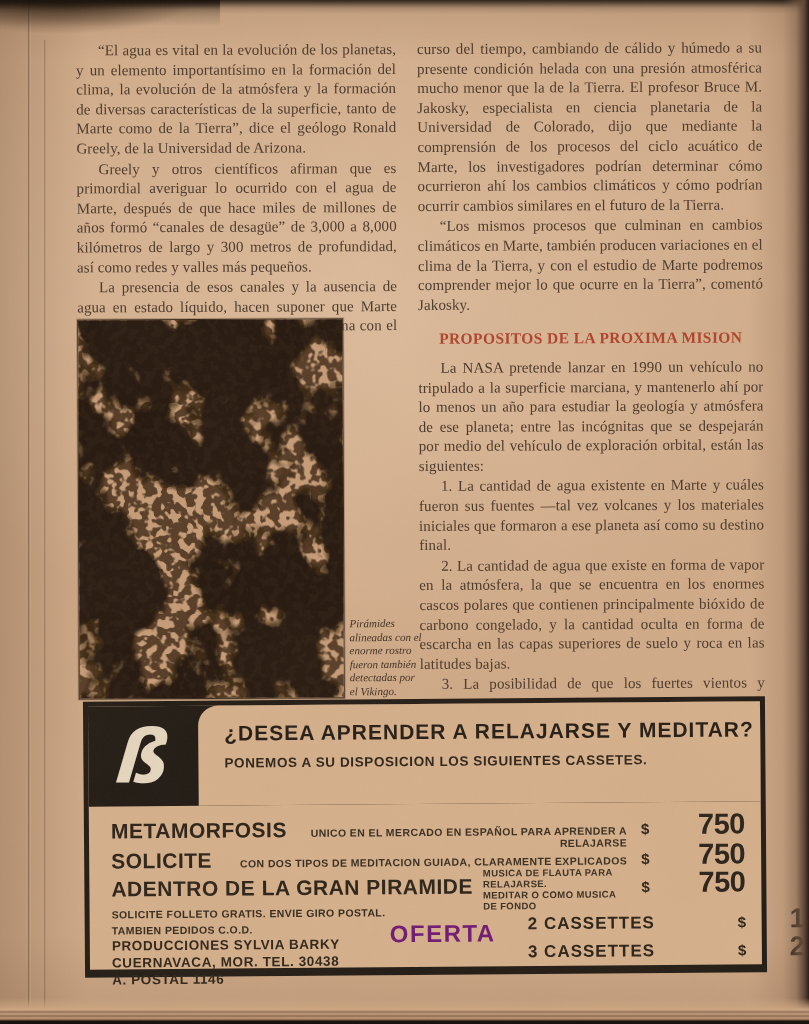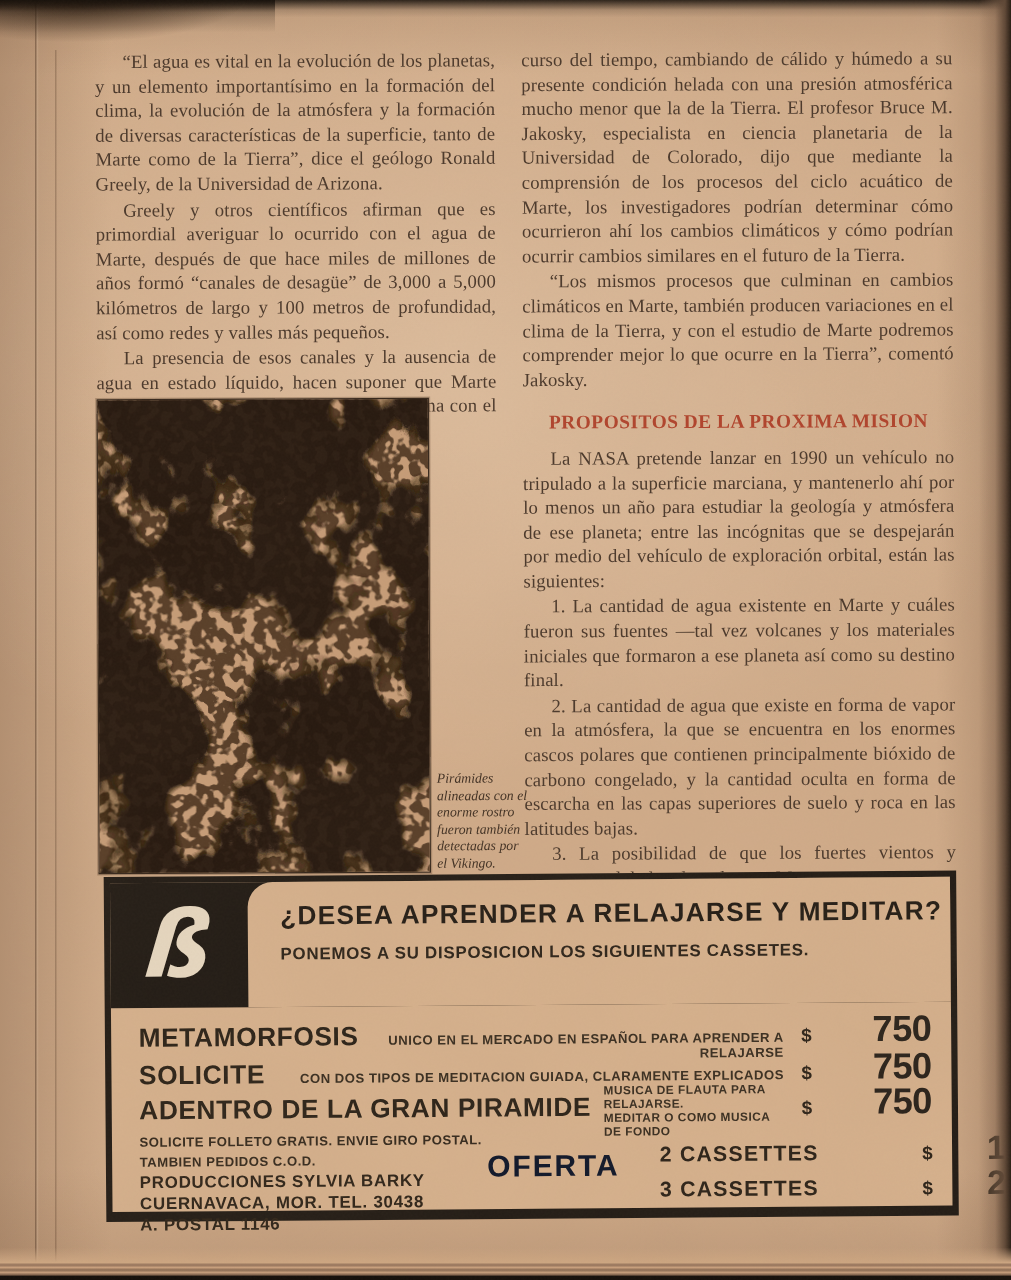--- a/index.html
+++ b/index.html
@@ -83,39 +83,39 @@
   .price-cell{width:104px;flex:0 0 auto;display:flex;align-items:baseline;justify-content:space-between;}
   .currency{font-size:15px;font-weight:bold;}
   .price{font-size:29px;font-weight:bold;letter-spacing:-.5px;color:#28211a;}
   .row-1{top:6px;} .row-2{top:36px;} .row-3{top:64px;}
 
   .ad-notes{position:absolute;left:22px;top:100px;font-size:10.5px;font-weight:bold;
     letter-spacing:.4px;line-height:16px;color:#352a1e;}
   .ad-contact{position:absolute;left:22px;top:131px;font-size:13.5px;font-weight:bold;
     letter-spacing:.6px;line-height:17px;color:#2e2419;}
   .ad-offer-label{position:absolute;left:300px;top:116px;font-size:24px;font-weight:bold;
-    letter-spacing:1.5px;color:#0f172a;}
+    letter-spacing:1.5px;color:#701a75;}
   .offer-row{position:absolute;display:flex;align-items:baseline;}
   .offer-qty{font-size:17px;font-weight:bold;letter-spacing:1px;width:150px;}
   .offer-price-cell{display:flex;align-items:baseline;width:110px;justify-content:space-between;margin-left:60px;}
   .offer-currency{font-size:15px;font-weight:bold;}
   .offer-price{font-size:27px;font-weight:bold;letter-spacing:-.5px;}
   .offer-1{left:438px;top:102px;} .offer-2{left:438px;top:130px;}
 </style>
 </head>
 <body>
 
 <div id="stage">
   <div id="paper">
 
     <div class="article">
 
       <div class="col" id="col-left">
         <p class="indent">“El agua es vital en la evolución de los planetas, y un elemento importantísimo en la formación del clima, la evolución de la atmósfera y la formación de diversas características de la superficie, tanto de Marte como de la Tierra”, dice el geólogo Ronald Greely, de la Universidad de Arizona.</p>
-        <p class="indent">Greely y otros científicos afirman que es primordial averiguar lo ocurrido con el agua de Marte, después de que hace miles de millones de años formó “canales de desagüe” de 3,000 a 5,000 kilómetros de largo y 100 metros de profundidad, así como redes y valles más pequeños.</p>
+        <p class="indent">Greely y otros científicos afirman que es primordial averiguar lo ocurrido con el agua de Marte, después de que hace miles de millones de años formó “canales de desagüe” de 3,000 a 8,000 kilómetros de largo y 300 metros de profundidad, así como redes y valles más pequeños.</p>
         <p class="indent">La presencia de esos canales y la ausencia de agua en estado líquido, hacen suponer que Marte sufrió transformaciones radicales en su clima con el trans-</p>
       </div>
 
       <div class="col" id="col-right">
         <p>curso del tiempo, cambiando de cálido y húmedo a su presente condición helada con una presión atmosférica mucho menor que la de la Tierra. El profesor Bruce M. Jakosky, especialista en ciencia planetaria de la Universidad de Colorado, dijo que mediante la comprensión de los procesos del ciclo acuático de Marte, los investigadores podrían determinar cómo ocurrieron ahí los cambios climáticos y cómo podrían ocurrir cambios similares en el futuro de la Tierra.</p>
         <p class="indent">“Los mismos procesos que culminan en cambios climáticos en Marte, también producen variaciones en el clima de la Tierra, y con el estudio de Marte podremos comprender mejor lo que ocurre en la Tierra”, comentó Jakosky.</p>
         <h2 class="section-heading">PROPOSITOS DE LA PROXIMA MISION</h2>
         <p class="indent">La NASA pretende lanzar en 1990 un vehículo no tripulado a la superficie marciana, y mantenerlo ahí por lo menos un año para estudiar la geología y atmósfera de ese planeta; entre las incógnitas que se despejarán por medio del vehículo de exploración orbital, están las siguientes:</p>
         <p class="indent">1. La cantidad de agua existente en Marte y cuáles fueron sus fuentes —tal vez volcanes y los materiales iniciales que formaron a ese planeta así como su destino final.</p>
         <p class="indent">2. La cantidad de agua que existe en forma de vapor en la atmósfera, la que se encuentra en los enormes cascos polares que contienen principalmente bióxido de carbono congelado, y la cantidad oculta en forma de escarcha en las capas superiores de suelo y roca en las latitudes bajas.</p>

